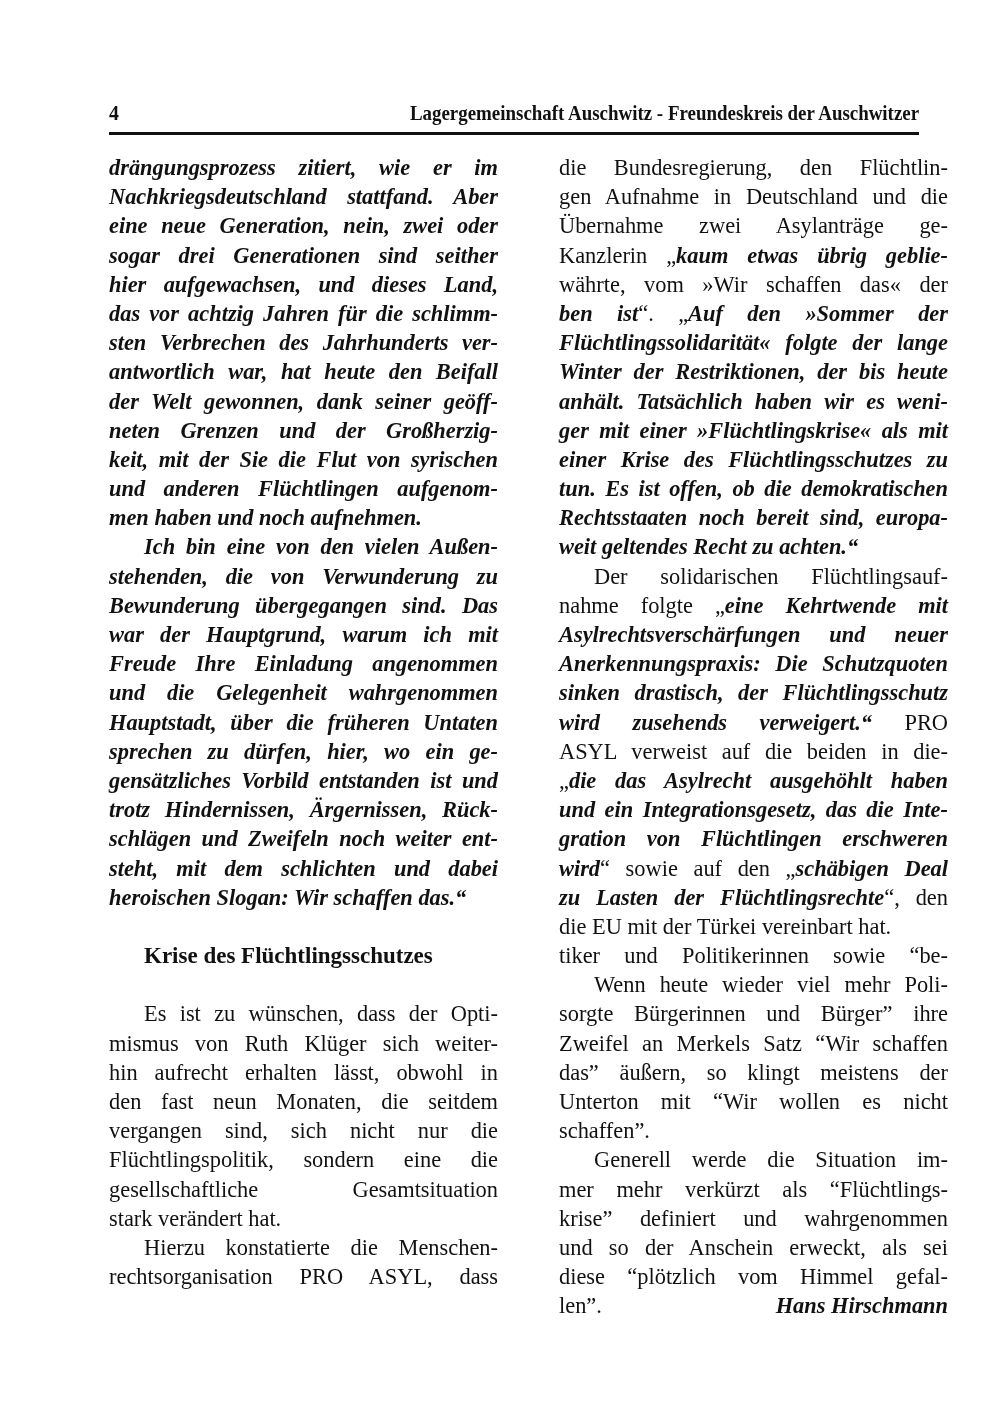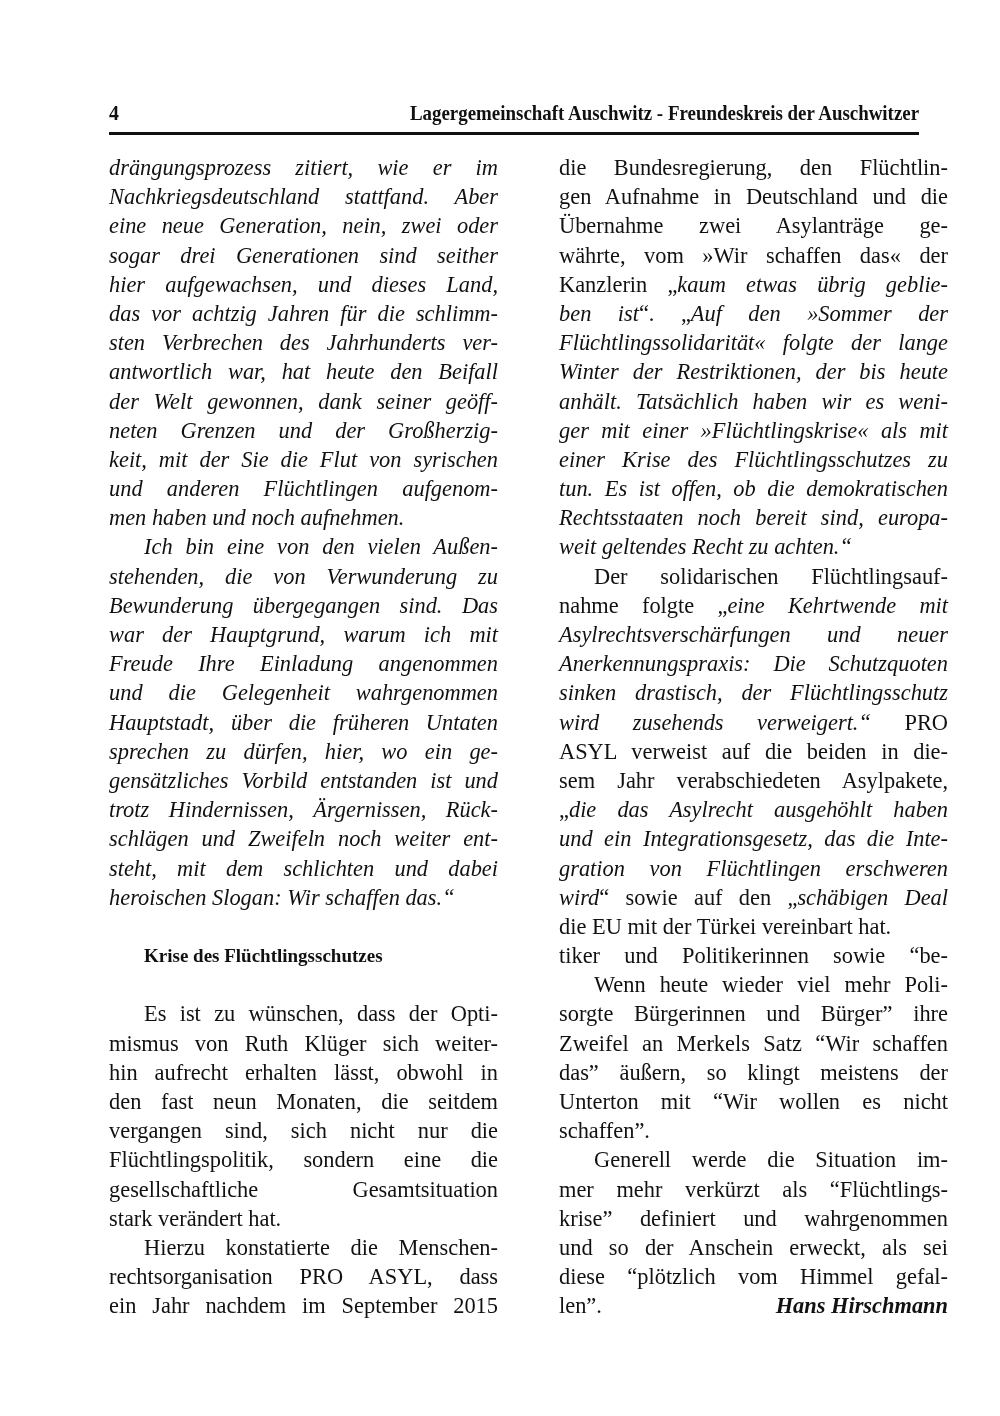--- a/index.html
+++ b/index.html
@@ -28,25 +28,25 @@
   }
   .col-left { left: 109px; }
   .col-right { left: 559px; }
   .line {
     height: 29.2px; line-height: 29.2px;
     text-align: justify; text-align-last: justify;
     white-space: nowrap;
   }
   .line.last { text-align-last: left; }
   .line.indent { padding-left: 35px; }
-  .it { font-style: italic; }
+  .it { font-style: italic; font-weight: bold; }
   .gap { height: 29.2px; }
   .heading {
     height: 29.2px; line-height: 29.2px;
-    padding-left: 35px; font-weight: bold; font-size: 19px;
+    padding-left: 35px; font-weight: bold; font-size: 23px;
   }
   .signature { font-weight: bold; font-style: italic; float: right; }
 </style>
 </head>
 <body>
 
 <div class="page-header">
   <span class="page-number">4</span>
   <span class="running-title">Lagergemeinschaft Auschwitz - Freundeskreis der Auschwitzer</span>
 </div>
@@ -91,54 +91,53 @@
       <div class="line"><span>hin aufrecht erhalten lässt, obwohl in</span></div>
       <div class="line"><span>den fast neun Monaten, die seitdem</span></div>
       <div class="line"><span>vergangen sind, sich nicht nur die</span></div>
       <div class="line"><span>Flüchtlingspolitik, sondern eine die</span></div>
       <div class="line"><span>gesellschaftliche Gesamtsituation</span></div>
       <div class="line last"><span>stark verändert hat.</span></div>
     </div>
   <div>
       <div class="line indent"><span>Hierzu konstatierte die Menschen-</span></div>
       <div class="line"><span>rechtsorganisation PRO ASYL, dass</span></div>
-      <div class="line"><span>ein Jahr nachdem im September 2015</span></div>
     </div>
 </div>
 
 <div class="column col-right">
   <div>
       <div class="line"><span>die Bundesregierung, den Flüchtlin-</span></div>
       <div class="line"><span>gen Aufnahme in Deutschland und die</span></div>
       <div class="line"><span>Übernahme zwei Asylanträge ge-</span></div>
+      <div class="line"><span>Kanzlerin „</span><span class="it">kaum etwas übrig geblie-</span></div>
       <div class="line"><span>währte, vom »Wir schaffen das« der</span></div>
-      <div class="line"><span>Kanzlerin „</span><span class="it">kaum etwas übrig geblie-</span></div>
       <div class="line"><span class="it">ben ist</span><span>“. „</span><span class="it">Auf den »Sommer der</span></div>
       <div class="line"><span class="it">Flüchtlingssolidarität« folgte der lange</span></div>
       <div class="line"><span class="it">Winter der Restriktionen, der bis heute</span></div>
       <div class="line"><span class="it">anhält. Tatsächlich haben wir es weni-</span></div>
       <div class="line"><span class="it">ger mit einer »Flüchtlingskrise« als mit</span></div>
       <div class="line"><span class="it">einer Krise des Flüchtlingsschutzes zu</span></div>
       <div class="line"><span class="it">tun. Es ist offen, ob die demokratischen</span></div>
       <div class="line"><span class="it">Rechtsstaaten noch bereit sind, europa-</span></div>
       <div class="line last"><span class="it">weit geltendes Recht zu achten.“</span></div>
     </div>
   <div>
       <div class="line indent"><span>Der solidarischen Flüchtlingsauf-</span></div>
       <div class="line"><span>nahme folgte „</span><span class="it">eine Kehrtwende mit</span></div>
       <div class="line"><span class="it">Asylrechtsverschärfungen und neuer</span></div>
       <div class="line"><span class="it">Anerkennungspraxis: Die Schutzquoten</span></div>
       <div class="line"><span class="it">sinken drastisch, der Flüchtlingsschutz</span></div>
       <div class="line"><span class="it">wird zusehends verweigert.“</span><span> PRO</span></div>
       <div class="line"><span>ASYL verweist auf die beiden in die-</span></div>
-      <div class="line"><span>sem Jahr verabschiedeten Asylpakete,</span></div>
       <div class="line"><span>„</span><span class="it">die das Asylrecht ausgehöhlt haben</span></div>
       <div class="line"><span class="it">und ein Integrationsgesetz, das die Inte-</span></div>
       <div class="line"><span class="it">gration von Flüchtlingen erschweren</span></div>
       <div class="line"><span class="it">wird</span><span>“ sowie auf den „</span><span class="it">schäbigen Deal</span></div>
+      <div class="line"><span class="it">zu Lasten der Flüchtlingsrechte</span><span>“, den</span></div>
       <div class="line last"><span>die EU mit der Türkei vereinbart hat.</span></div>
     </div>
   <div>
       <div class="line"><span>tiker und Politikerinnen sowie “be-</span></div>
       <div class="line indent"><span>Wenn heute wieder viel mehr Poli-</span></div>
       <div class="line"><span>sorgte Bürgerinnen und Bürger” ihre</span></div>
       <div class="line"><span>Zweifel an Merkels Satz “Wir schaffen</span></div>
       <div class="line"><span>das” äußern, so klingt meistens der</span></div>
       <div class="line"><span>Unterton mit “Wir wollen es nicht</span></div>
       <div class="line last"><span>schaffen”.</span></div>

